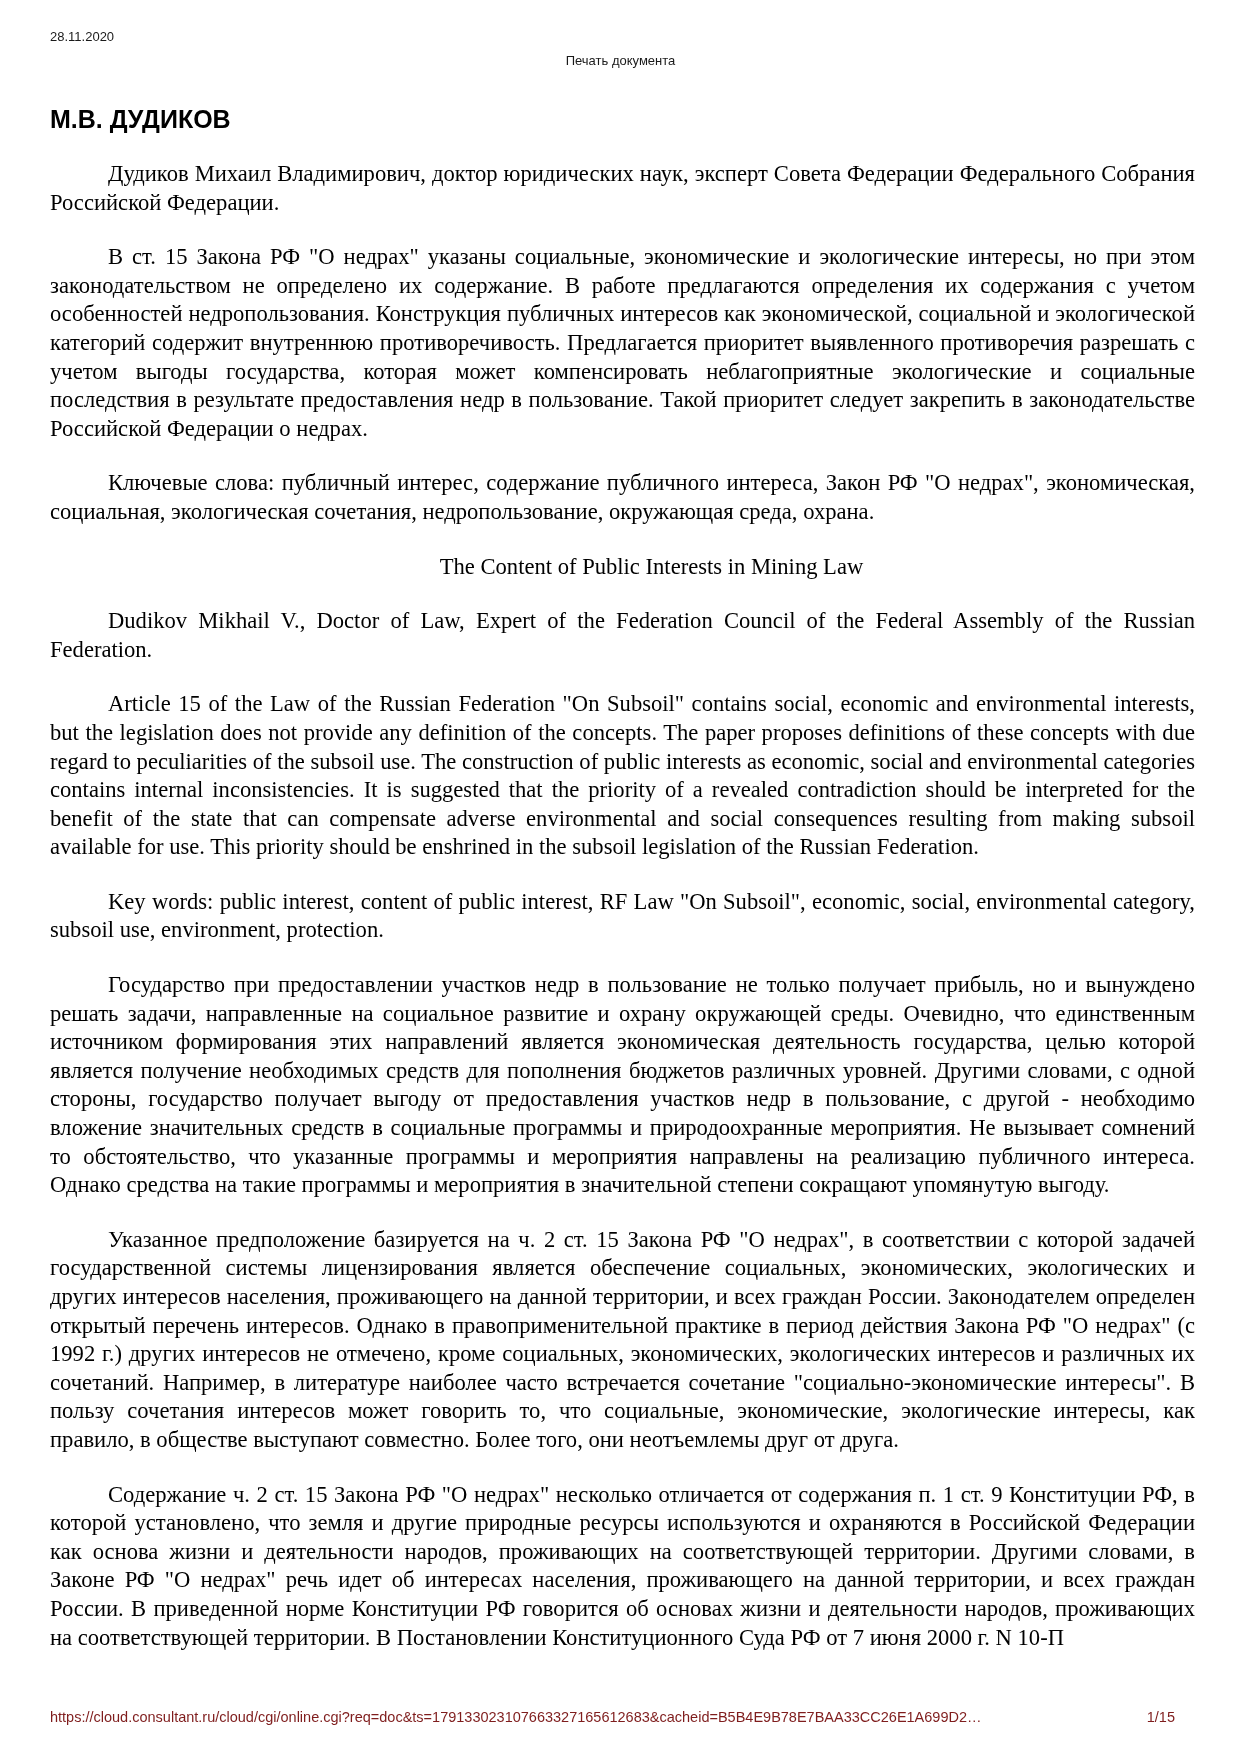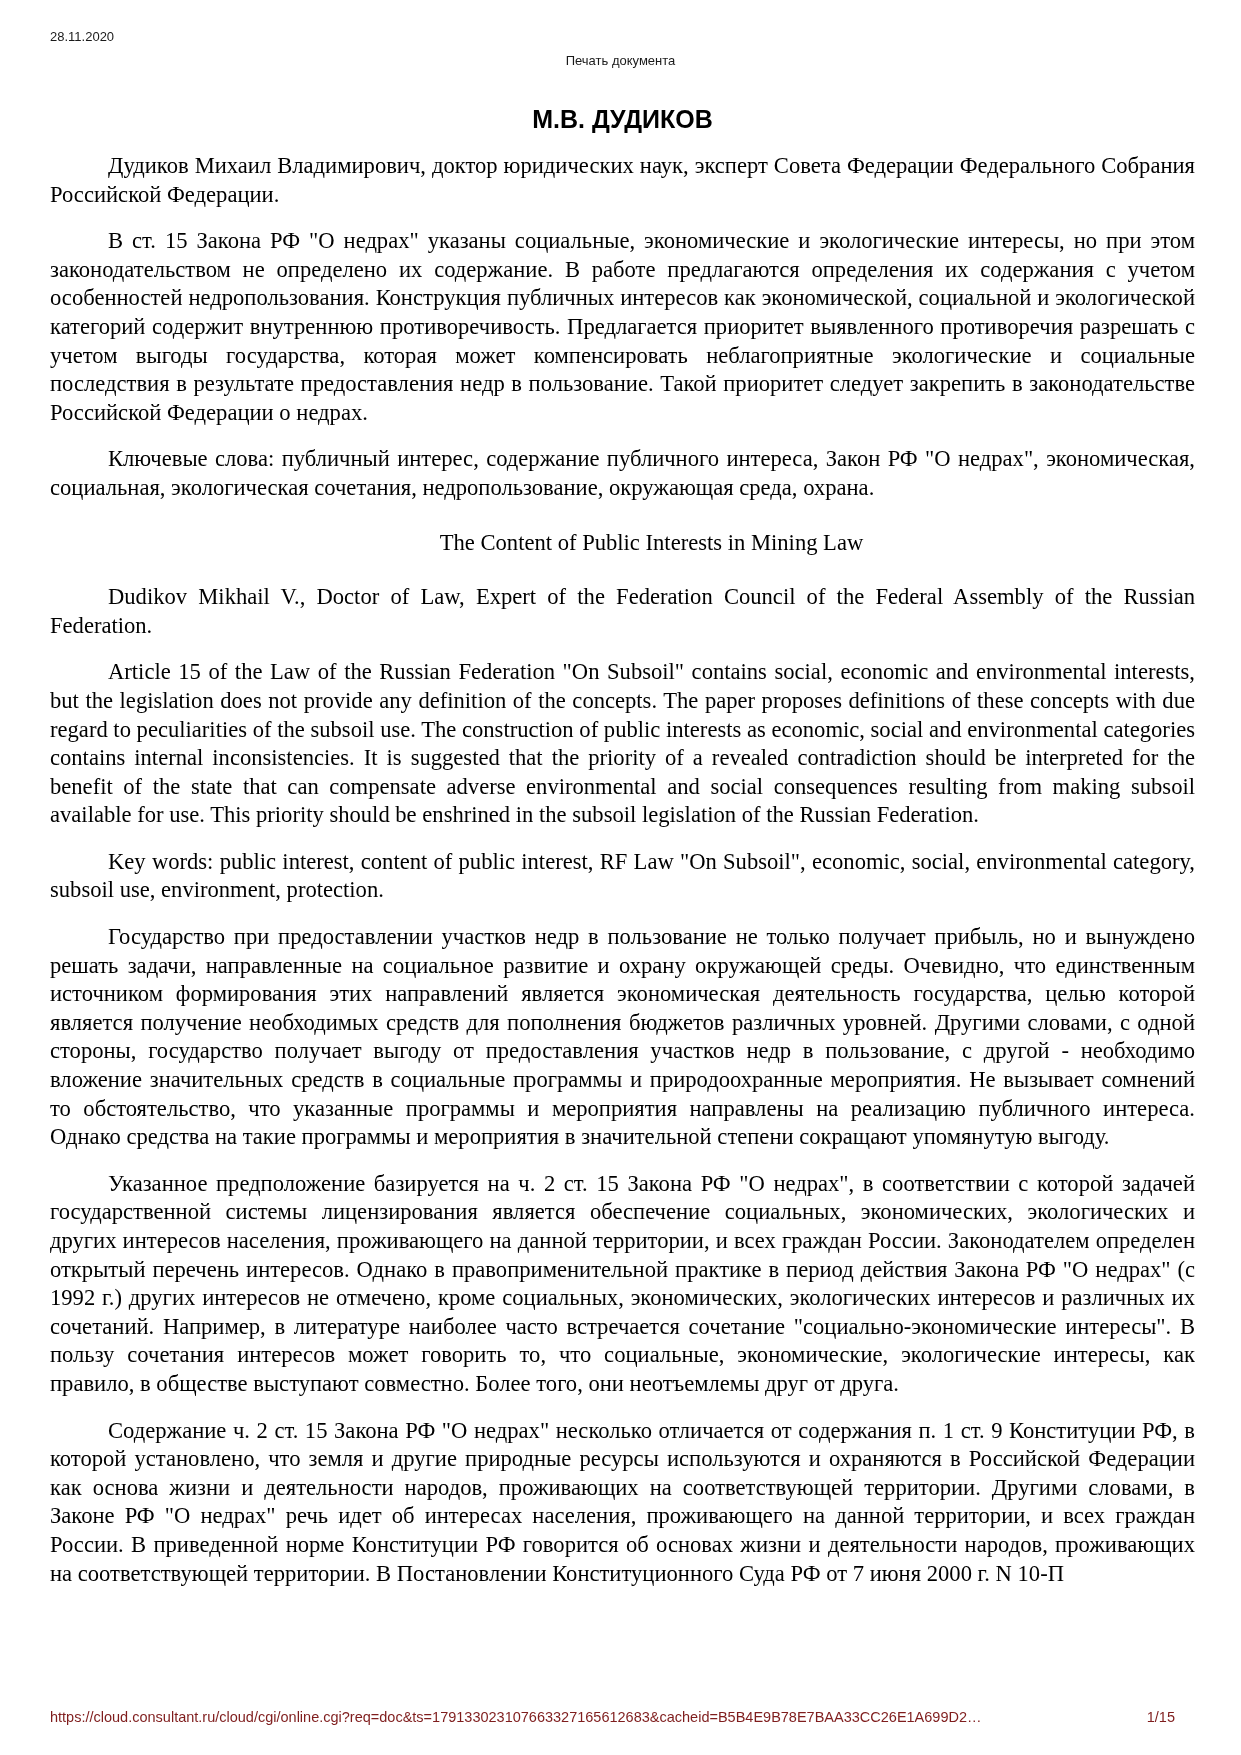--- a/index.html
+++ b/index.html
@@ -58,35 +58,34 @@
     font-weight: bold;
     text-align: center;
     letter-spacing: 0.2px;
     margin: 18px 0 0 0;
     line-height: 1.2;
   }
   h2.doc-author {
     font-family: "Liberation Sans", "DejaVu Sans", sans-serif;
     font-size: 25px;
     font-weight: bold;
-    text-align: center;
     margin: 42px 0 0 0;
     line-height: 1.2;
   }
 
   p.para {
     font-size: 22.6px;
     line-height: 28.6px;
     text-align: justify;
     text-justify: inter-word;
     text-indent: 58px;
     margin: 0;
     hyphens: none;
   }
-  p.para.spaced-lg { margin-top: 18px; }
+  p.para.spaced-lg { margin-top: 26px; }
   p.para.spaced-md { margin-top: 26px; }
   p.para.spaced-sm { margin-top: 16px; }
   p.para.plain {
     text-align: center;
   }
 
   
   .print-footer {
     position: absolute;
     bottom: 26px;

